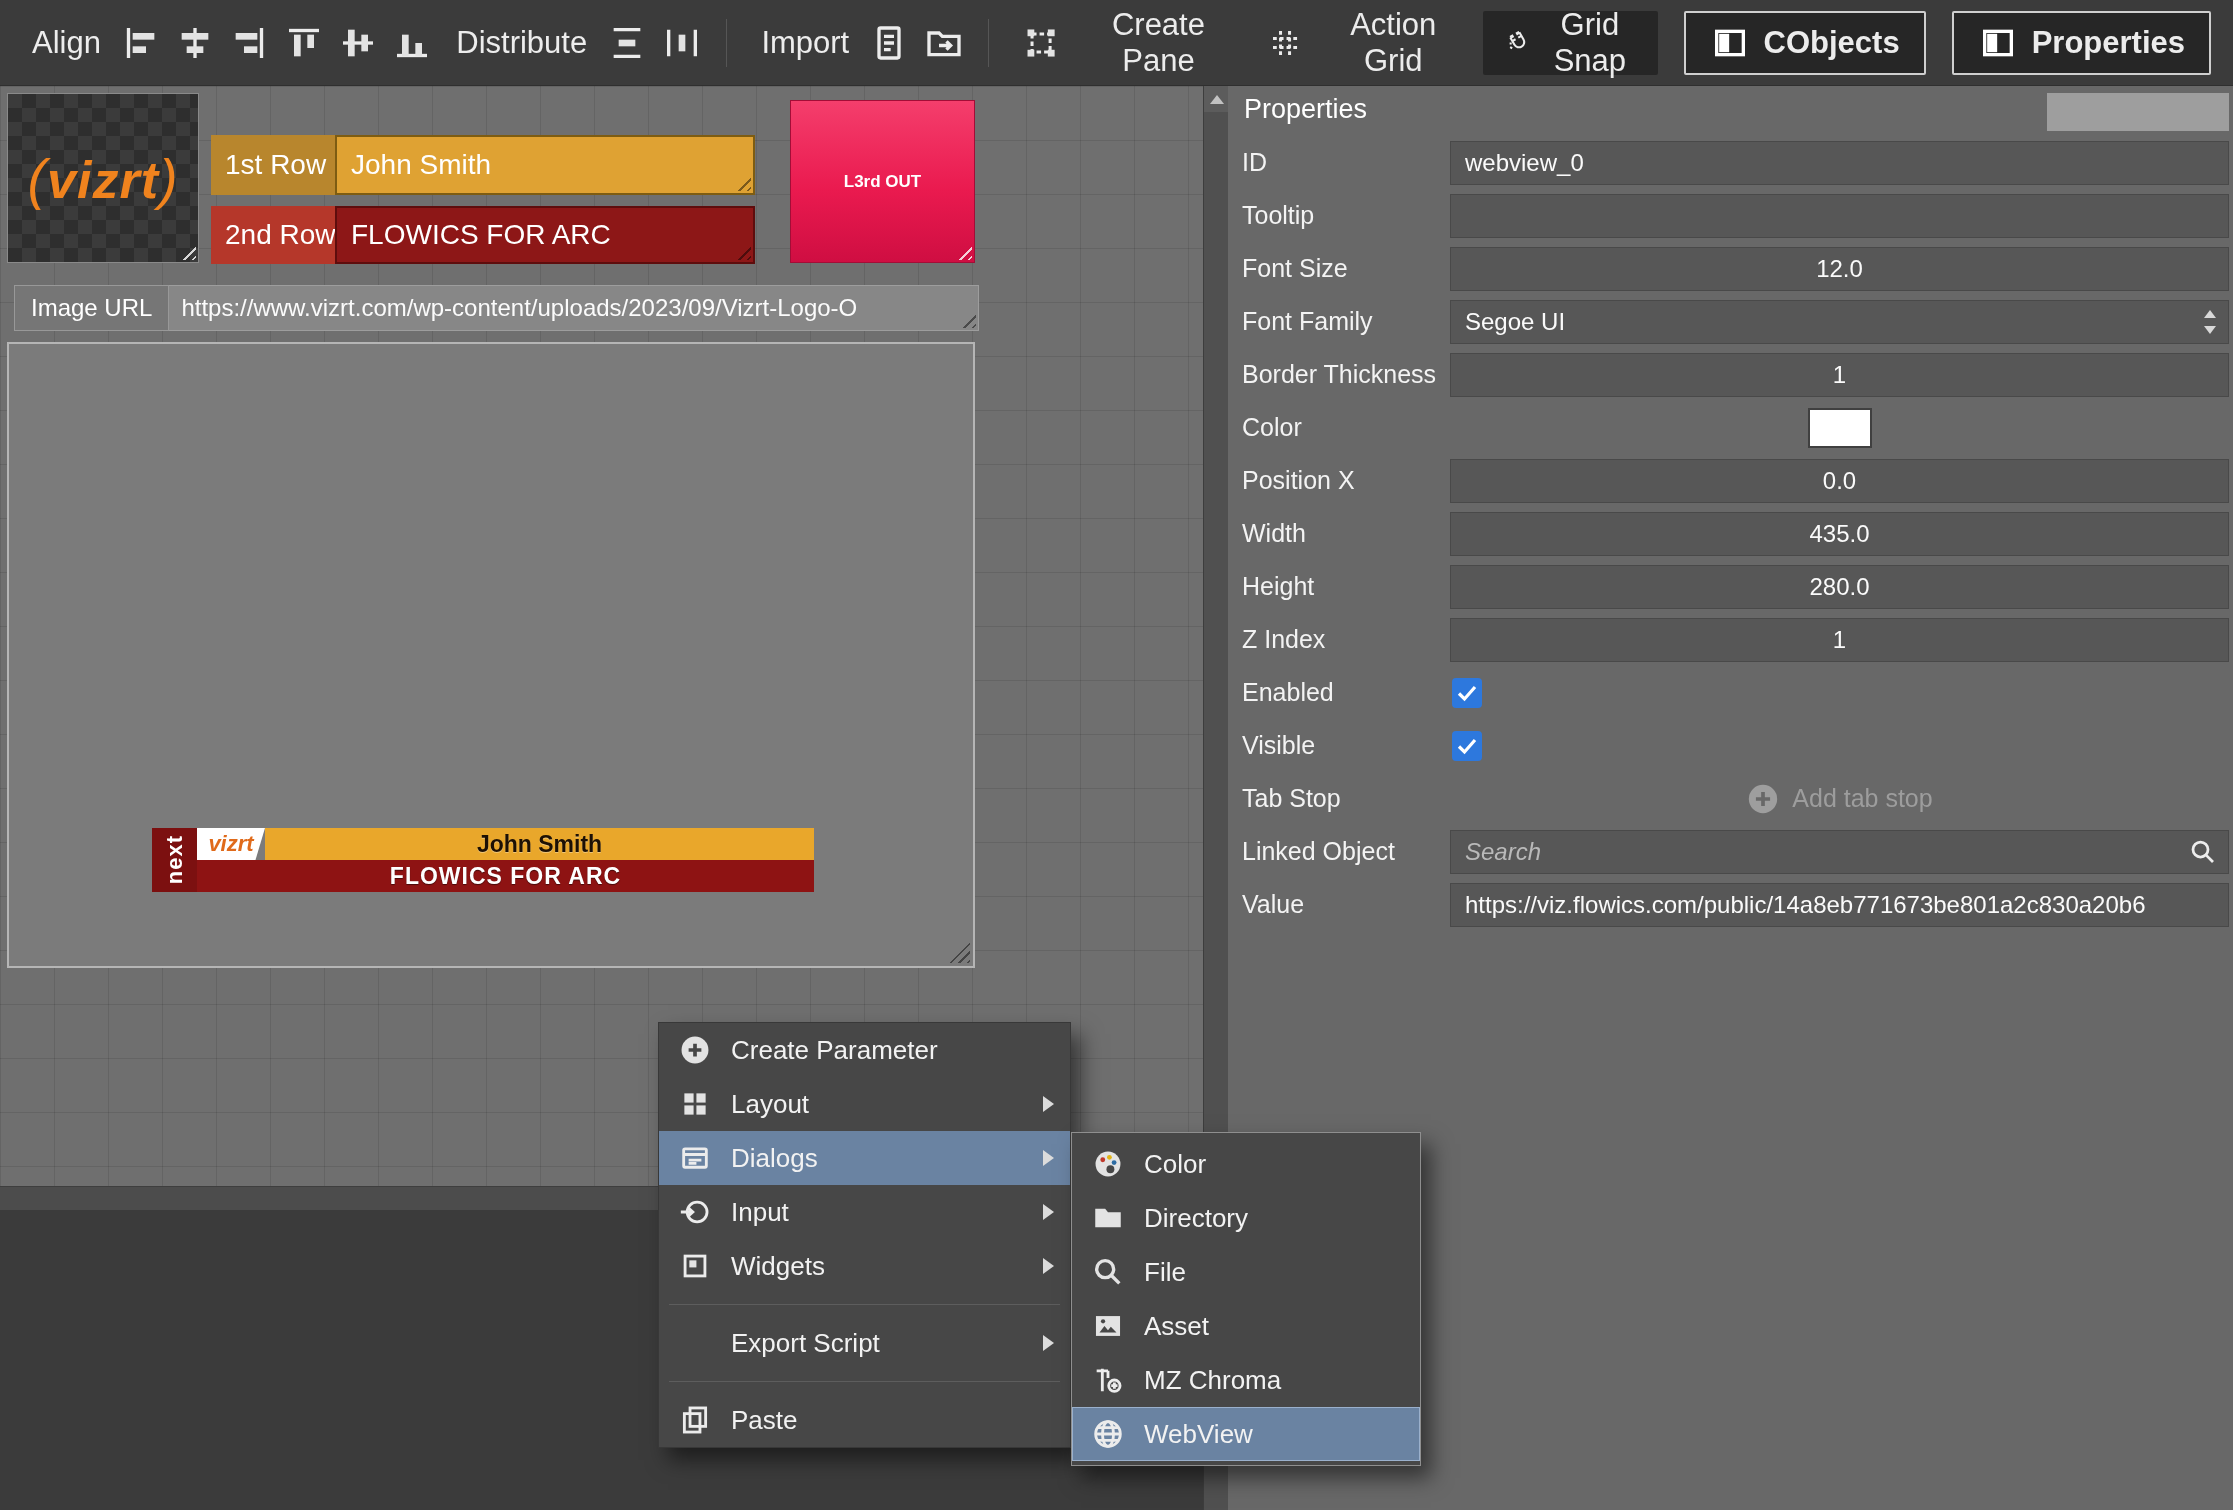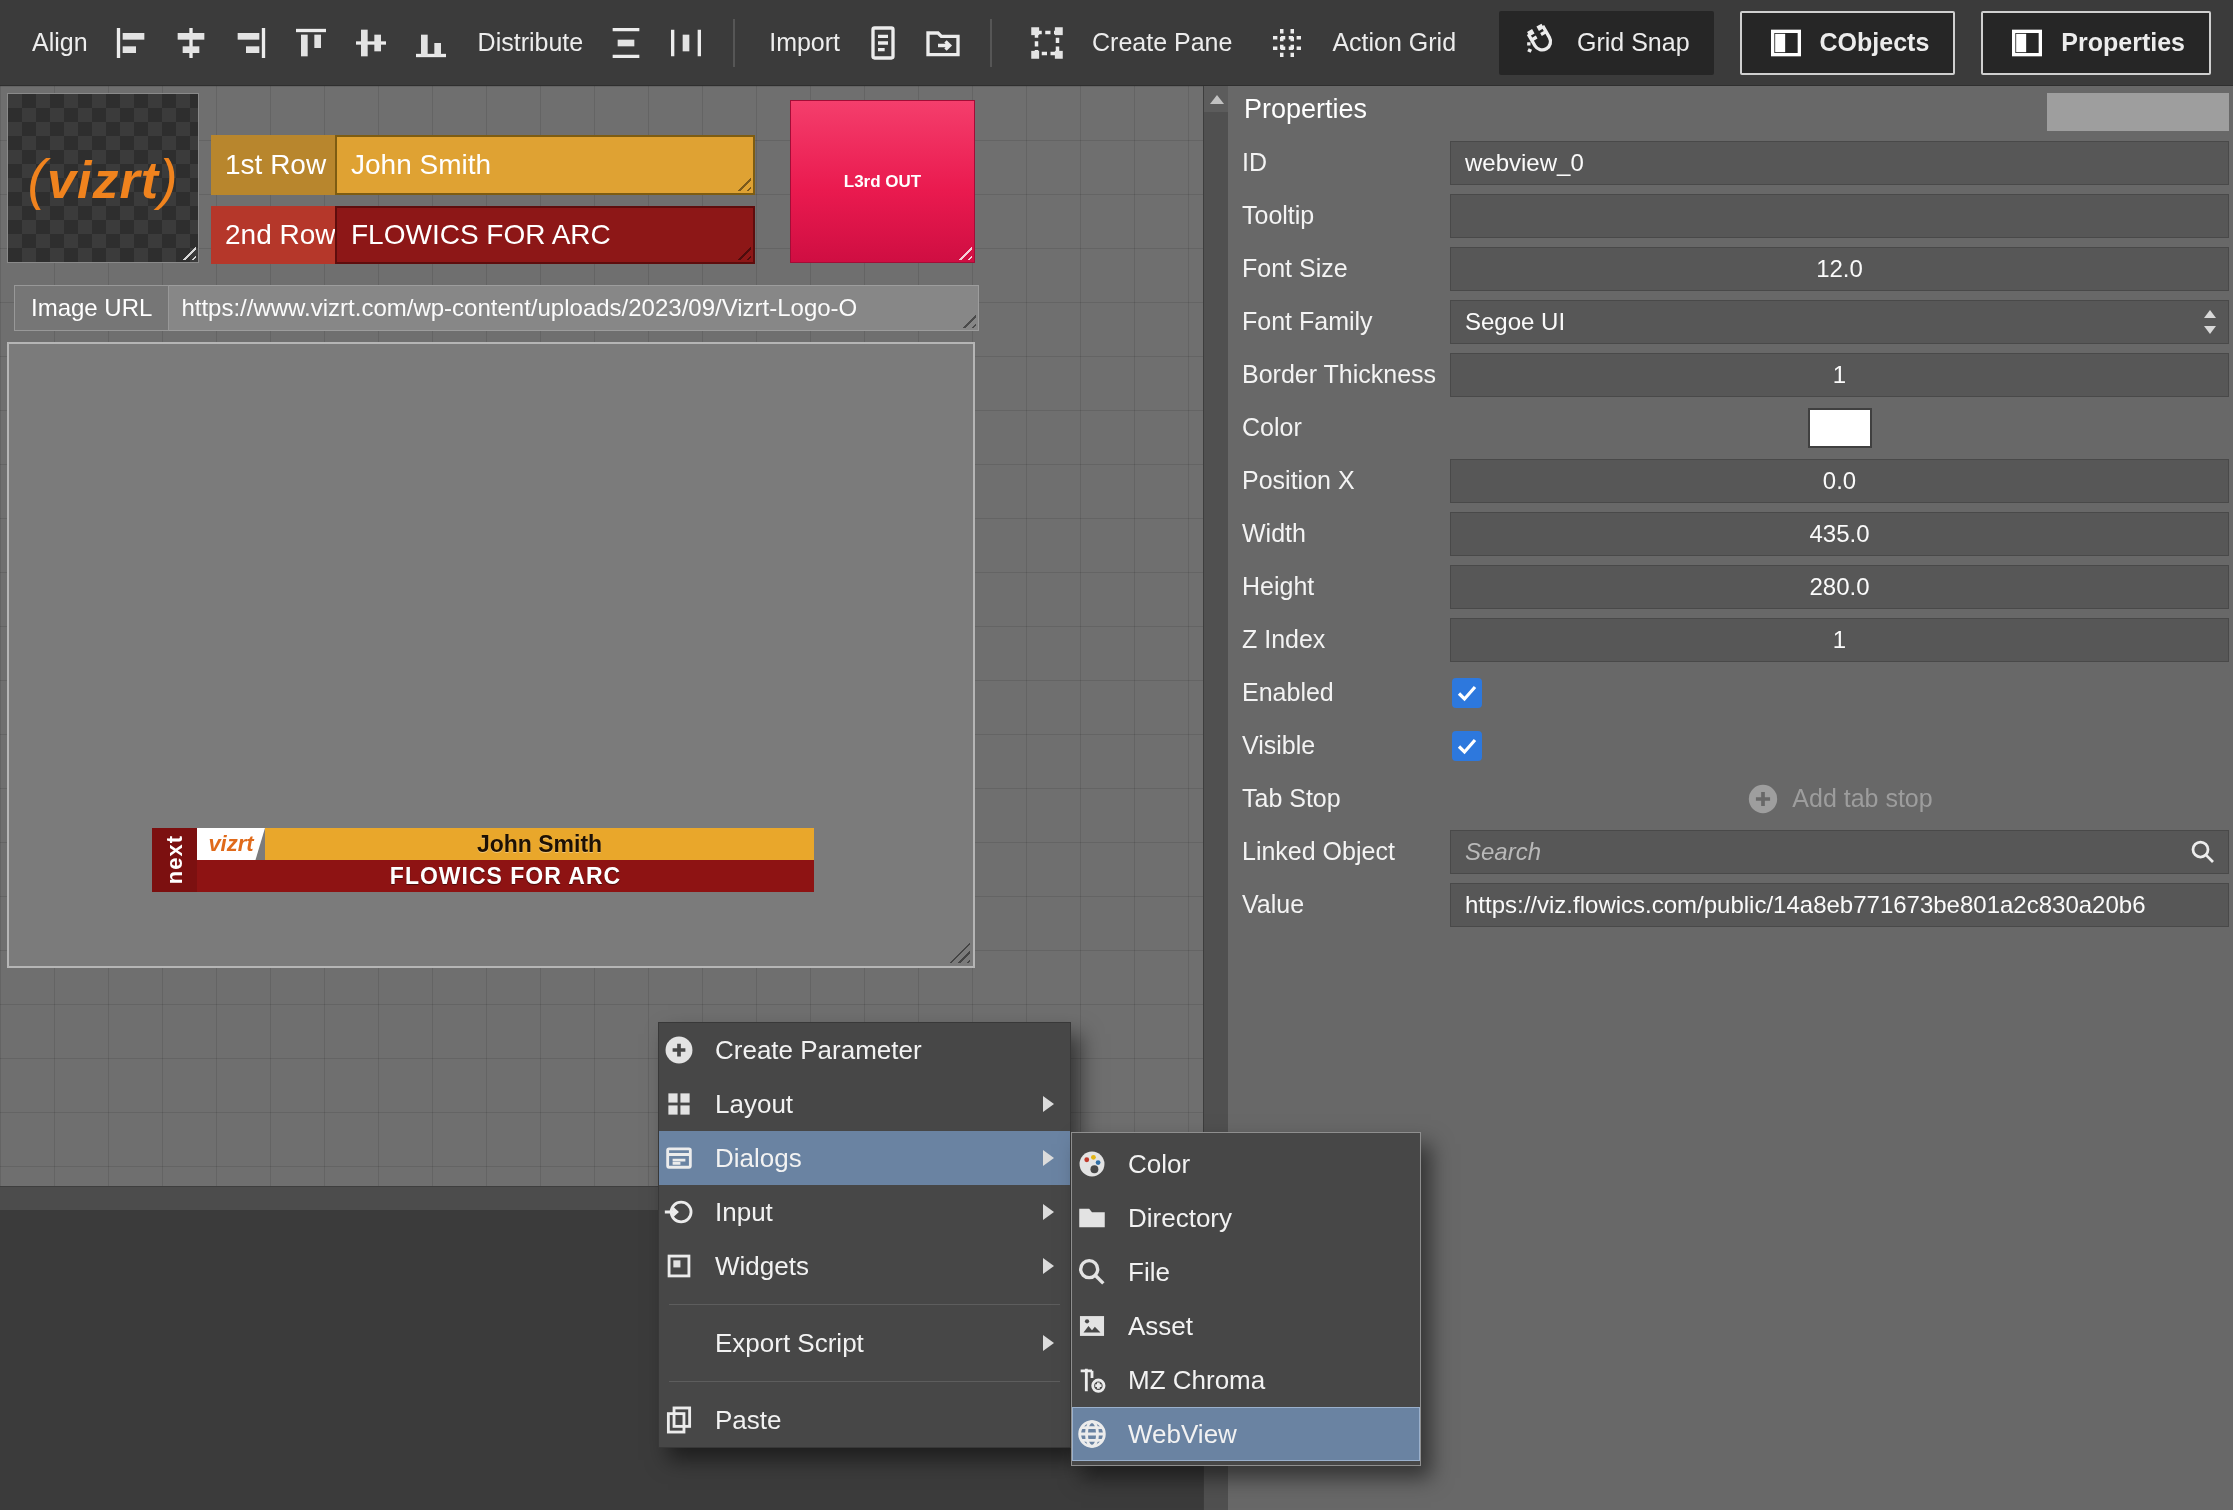--- a/index.html
+++ b/index.html
@@ -10,21 +10,21 @@
     font-family:"Liberation Sans","DejaVu Sans",sans-serif;
     color:#ececec;-webkit-font-smoothing:antialiased;
   }
   button{background:none;border:none;padding:0;margin:0;color:inherit;font:inherit;cursor:default;}
 
   
   .toolbar{
     position:absolute;top:0;left:0;right:0;height:86px;
     background:#3b3b3b;border-bottom:1px solid #2f2f2f;
     display:flex;align-items:center;gap:14px;padding:0 22px;
-    font-size:25px;
+    font-size:31px;
   }
   .tb-label{margin:0 6px 0 10px;color:#ededed;}
   .tb-icon{width:46px;height:46px;display:flex;align-items:center;justify-content:center;}
   .tb-icon svg{width:40px;height:40px;}
   .tb-sep{width:2px;height:48px;background:#565656;margin:0 10px;}
   .tb-group{display:flex;align-items:center;gap:24px;margin:0 10px;}
   .tb-group svg{width:42px;height:42px;}
   .tb-right{margin-left:auto;display:flex;align-items:center;gap:26px;}
   .tb-btn{
     height:64px;display:flex;align-items:center;gap:14px;
@@ -179,21 +179,21 @@
   
   .ctx-menu{
     position:absolute;left:658px;top:1022px;width:413px;background:#474747;
     border:1px solid #383838;box-shadow:10px 12px 20px rgba(0,0,0,.5);z-index:10;
   }
   .submenu{
     position:absolute;left:1071px;top:1132px;width:350px;background:#474747;
     border:1px solid #8f8f8f;box-shadow:10px 12px 20px rgba(0,0,0,.5);z-index:11;
     padding:4px 0;
   }
-  .mi{display:flex;align-items:center;height:54px;padding:0 16px 0 2px;font-size:26px;color:#f2f2f2;}
+  .mi{display:flex;align-items:center;height:54px;padding:0 16px 0 18px;font-size:26px;color:#f2f2f2;}
   .mi-icon{width:36px;height:36px;flex:none;display:flex;align-items:center;justify-content:center;margin-right:18px;}
   .mi-icon svg{width:34px;height:34px;}
   .mi-label{flex:1;white-space:nowrap;}
   .mi-arrow{
     width:0;height:0;border-left:11px solid #dcdcdc;border-top:8px solid transparent;
     border-bottom:8px solid transparent;margin-left:auto;flex:none;
   }
   .mi.hl{background:var(--hl);}
   .mi.hl2{background:var(--hl);outline:1px solid #9ab0cc;outline-offset:-1px;}
   .menu-sep{height:1px;background:#5d5d5d;margin:11px 10px;}

